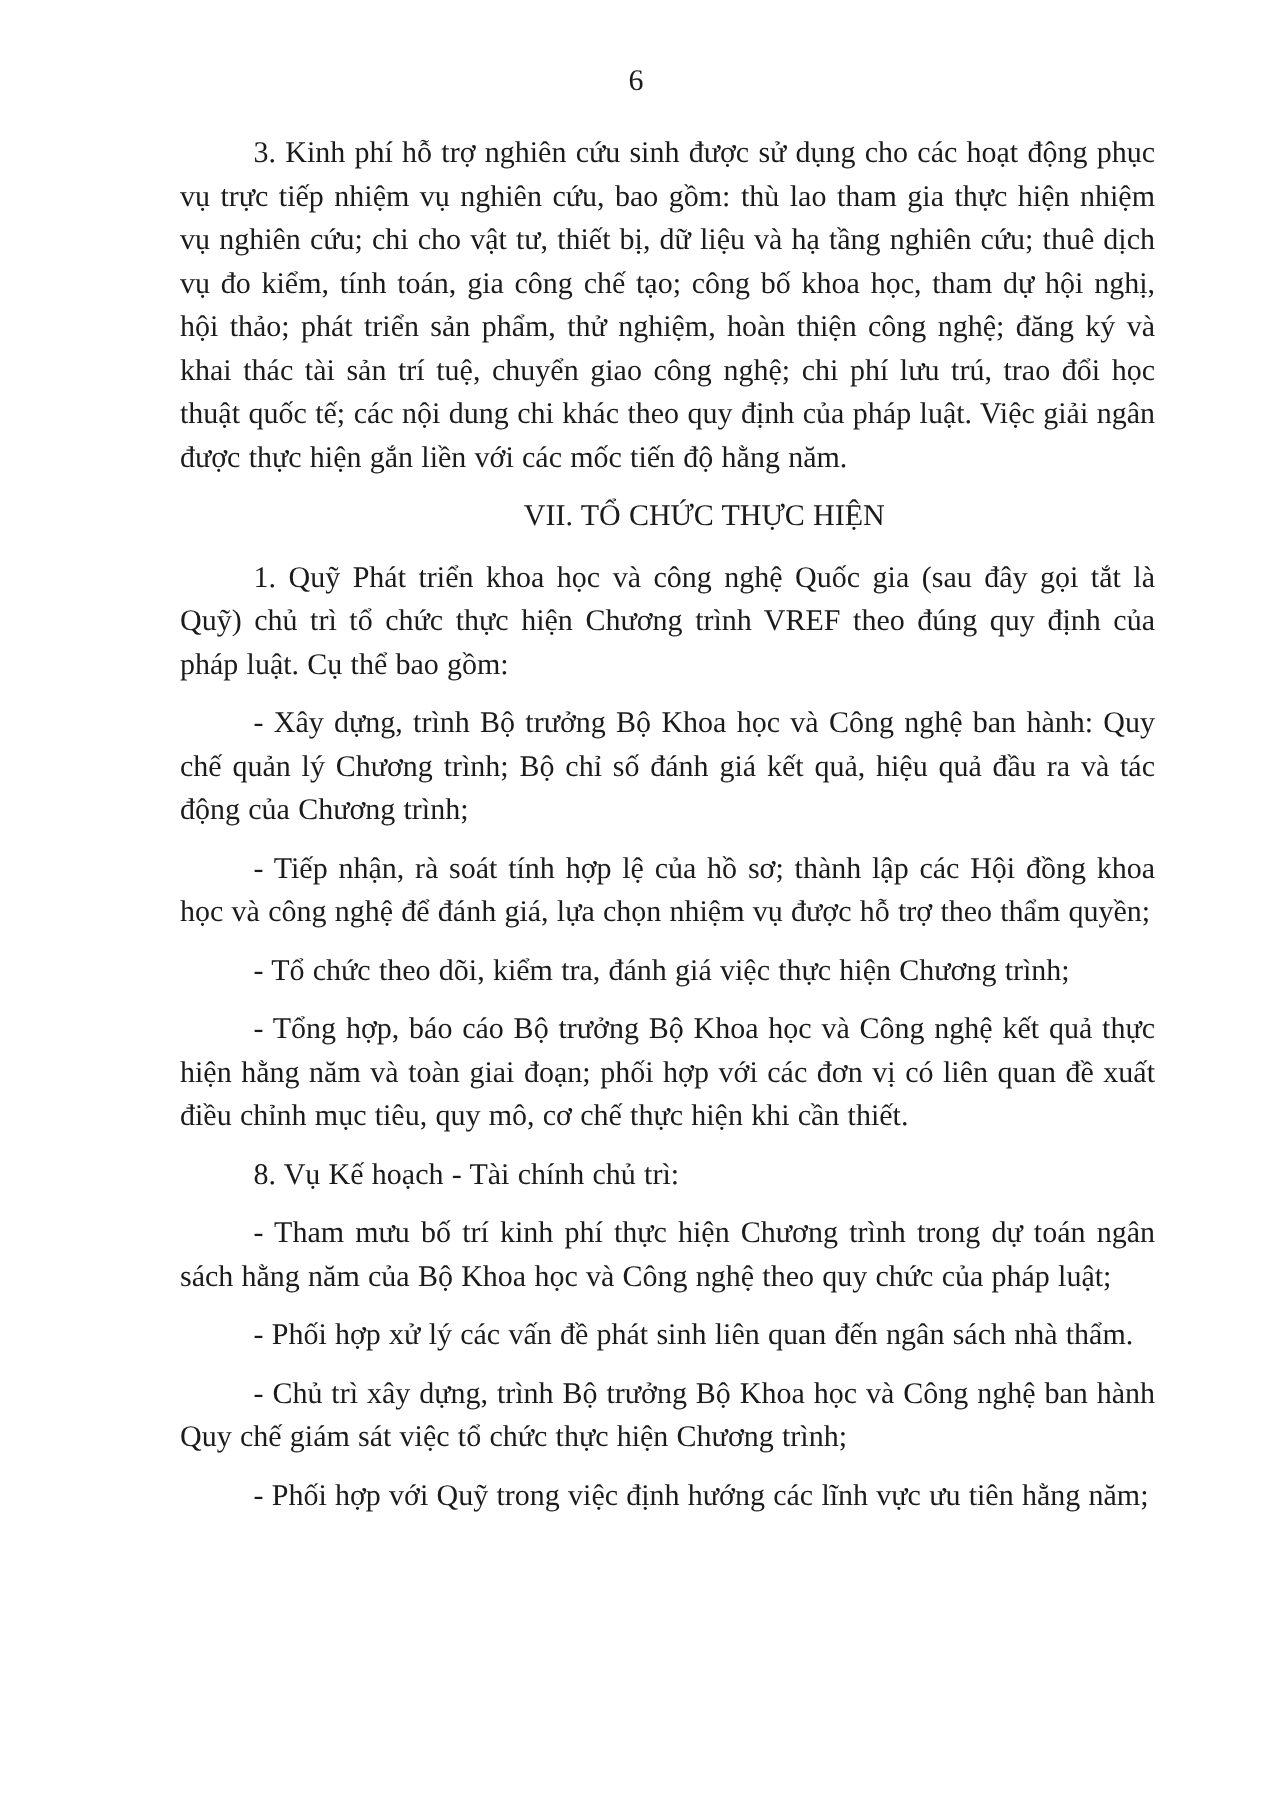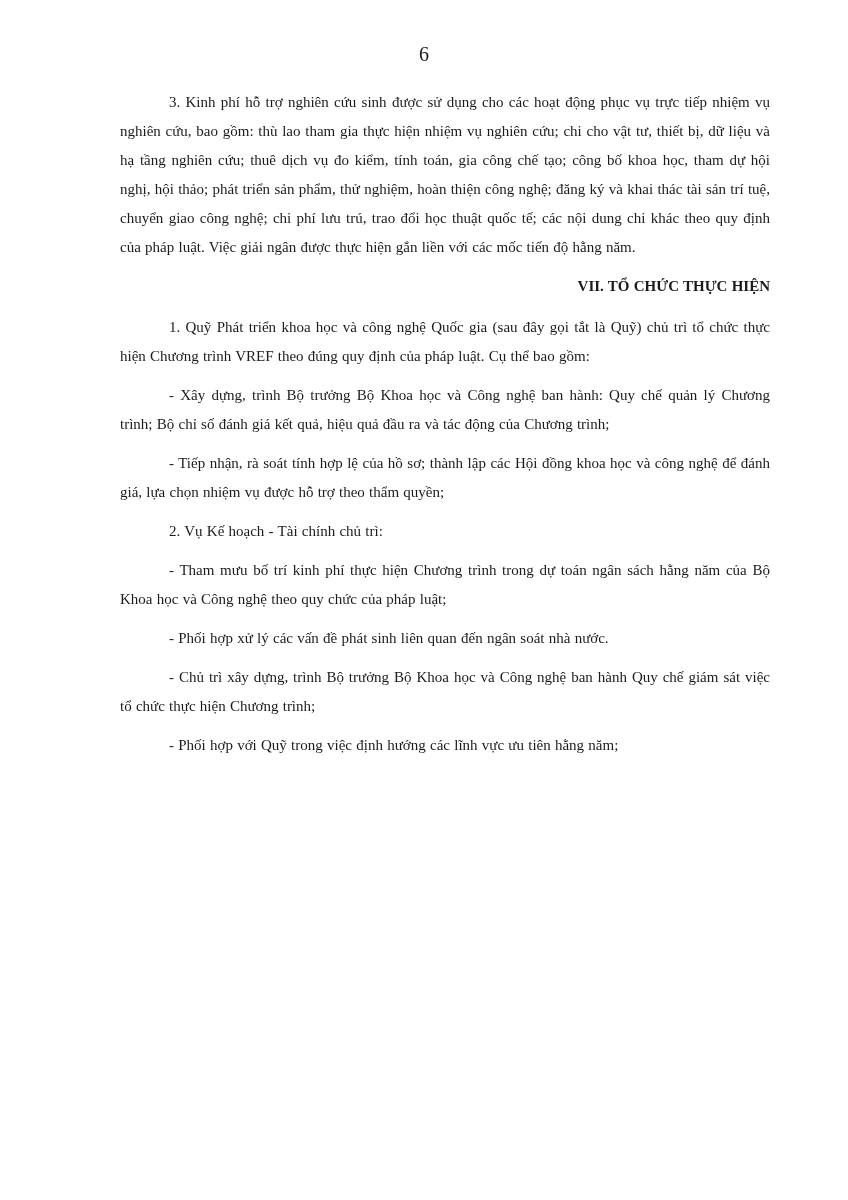--- a/index.html
+++ b/index.html
@@ -22,42 +22,44 @@
     padding-top: 42px;
     text-align: center;
     font-size: 20px;
     line-height: 24px;
   }
   .content {
     padding: 22px 78px 0 120px; 
   }
   .content p {
     margin: 0 0 10px 0;
-    font-size: 15px;
+    font-size: 20px;
     line-height: 29px;
     text-align: justify;
     text-indent: 49px;
     word-spacing: 0.5px;
   }
   .content p.heading {
-    font-weight: bold;
-    text-align: right;
+    font-weight: normal;
+    text-align: center;
     margin: 4px 0 12px 0;
   }
 </style>
 </head>
 <body>
 
 <div class="sheet">
   <div class="page-number">6</div>
   <div class="content">
     <p>3. Kinh phí hỗ trợ nghiên cứu sinh được sử dụng cho các hoạt động phục vụ trực tiếp nhiệm vụ nghiên cứu, bao gồm: thù lao tham gia thực hiện nhiệm vụ nghiên cứu; chi cho vật tư, thiết bị, dữ liệu và hạ tầng nghiên cứu; thuê dịch vụ đo kiểm, tính toán, gia công chế tạo; công bố khoa học, tham dự hội nghị, hội thảo; phát triển sản phẩm, thử nghiệm, hoàn thiện công nghệ; đăng ký và khai thác tài sản trí tuệ, chuyển giao công nghệ; chi phí lưu trú, trao đổi học thuật quốc tế; các nội dung chi khác theo quy định của pháp luật. Việc giải ngân được thực hiện gắn liền với các mốc tiến độ hằng năm.</p>
     <p class="heading">VII. TỔ CHỨC THỰC HIỆN</p>
     <p>1. Quỹ Phát triển khoa học và công nghệ Quốc gia (sau đây gọi tắt là Quỹ) chủ trì tổ chức thực hiện Chương trình VREF theo đúng quy định của pháp luật. Cụ thể bao gồm:</p>
     <p>- Xây dựng, trình Bộ trưởng Bộ Khoa học và Công nghệ ban hành: Quy chế quản lý Chương trình; Bộ chỉ số đánh giá kết quả, hiệu quả đầu ra và tác động của Chương trình;</p>
     <p>- Tiếp nhận, rà soát tính hợp lệ của hồ sơ; thành lập các Hội đồng khoa học và công nghệ để đánh giá, lựa chọn nhiệm vụ được hỗ trợ theo thẩm quyền;</p>
-    <p>2. Vụ Kế hoạch - Tài chính chủ trì:</p>
+    <p>- Tổ chức theo dõi, kiểm tra, đánh giá việc thực hiện Chương trình;</p>
+    <p>- Tổng hợp, báo cáo Bộ trưởng Bộ Khoa học và Công nghệ kết quả thực hiện hằng năm và toàn giai đoạn; phối hợp với các đơn vị có liên quan đề xuất điều chỉnh mục tiêu, quy mô, cơ chế thực hiện khi cần thiết.</p>
+    <p>8. Vụ Kế hoạch - Tài chính chủ trì:</p>
     <p>- Tham mưu bố trí kinh phí thực hiện Chương trình trong dự toán ngân sách hằng năm của Bộ Khoa học và Công nghệ theo quy chức của pháp luật;</p>
-    <p>- Phối hợp xử lý các vấn đề phát sinh liên quan đến ngân soát nhà nước.</p>
+    <p>- Phối hợp xử lý các vấn đề phát sinh liên quan đến ngân sách nhà thẩm.</p>
     <p>- Chủ trì xây dựng, trình Bộ trưởng Bộ Khoa học và Công nghệ ban hành Quy chế giám sát việc tổ chức thực hiện Chương trình;</p>
     <p>- Phối hợp với Quỹ trong việc định hướng các lĩnh vực ưu tiên hằng năm;</p>
   </div>
 </div>
 
 </body></html>

